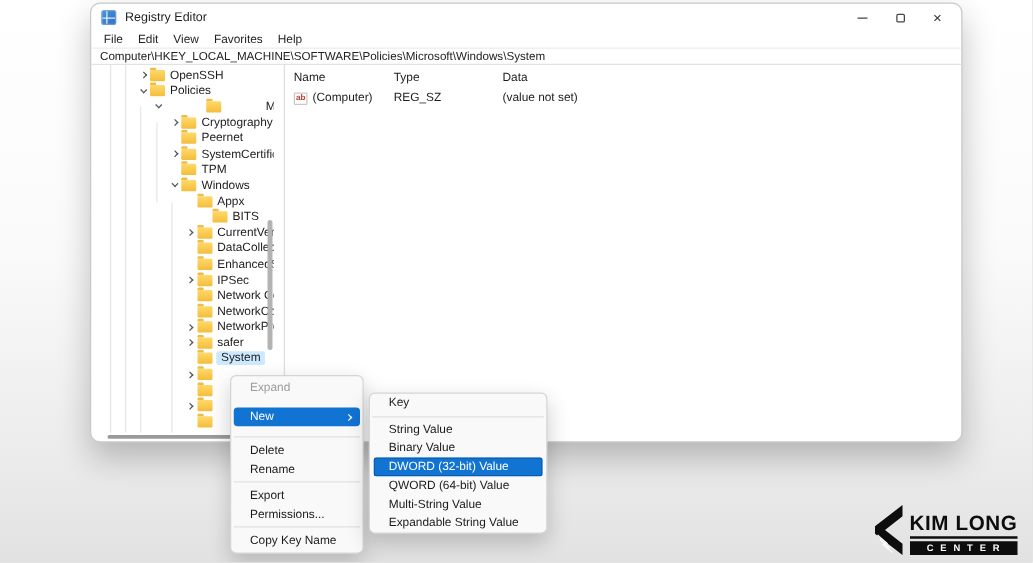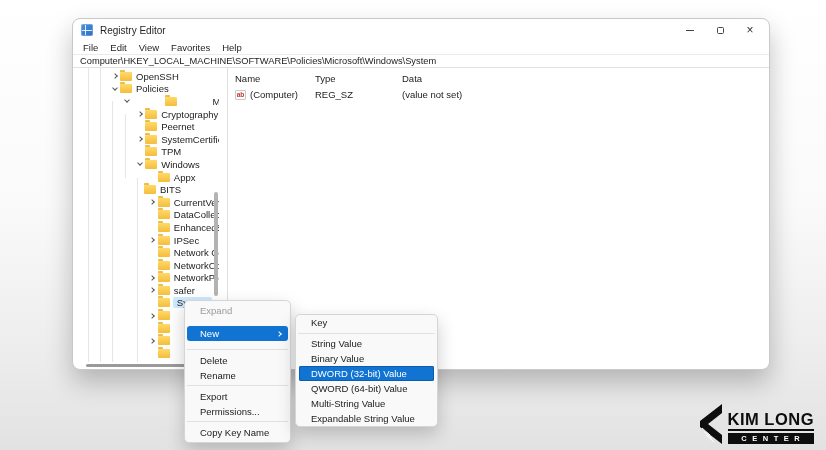--- a/index.html
+++ b/index.html
@@ -1,20 +1,20 @@
 <!DOCTYPE html>
 <html><head>
 <meta charset="utf-8">
 <style>
   html,body{margin:0;padding:0;background:#dcdcdc;}
   *{box-sizing:border-box;font-family:"Liberation Sans",sans-serif;}
   .stage{position:relative;width:826px;height:450px;overflow:hidden;
          background:linear-gradient(180deg,#ffffff 0%,#fafafa 45%,#ececec 80%,#e2e2e2 100%);}
   
-  .window{position:absolute;left:72px;top:18px;width:698px;height:352px;background:#fff;
+  .window{position:absolute;left:72px;top:2px;width:698px;height:352px;background:#fff;
           border:1px solid #c9c9c9;border-radius:8px;box-shadow:0 12px 26px rgba(0,0,0,.24);}
   .titlebar{height:22px;display:flex;align-items:center;padding:0 4px 0 8px;}
   .reg-icon{width:12px;height:12px;flex:none;border-radius:2px;
             background:linear-gradient(135deg,#4a93e0 0%,#2f6fc2 100%);
             box-shadow:inset 0 0 0 1px rgba(255,255,255,.25);position:relative;}
   .reg-icon::before{content:"";position:absolute;left:3.5px;top:1px;bottom:1px;width:1px;background:#fff;opacity:.85;}
   .reg-icon::after{content:"";position:absolute;top:5.5px;left:1px;right:1px;height:1px;background:#fff;opacity:.85;}
   .title{font-size:10px;color:#1f1f1f;margin-left:7px;}
   .tspacer{flex:1;}
   .wbtn{width:30px;height:18px;display:flex;align-items:center;justify-content:center;color:#333;}
@@ -159,21 +159,21 @@
                 <span class="chev o"></span>
               </span>
               <span class="folder"></span>
               <span class="tlabel">Windows</span>
             </div>
             <div class="trow" style="padding-left: 73.8px;">
               <span class="exp"></span>
               <span class="folder"></span>
               <span class="tlabel">Appx</span>
             </div>
-            <div class="trow" style="padding-left: 60px;">
+            <div class="trow" style="padding-left: 86px;">
               <span class="exp"></span>
               <span class="folder"></span>
               <span class="tlabel">BITS</span>
             </div>
             <div class="trow" style="padding-left: 73.8px;">
               <span class="exp">
                 <span class="chev c"></span>
               </span>
               <span class="folder"></span>
               <span class="tlabel">CurrentVers</span>

